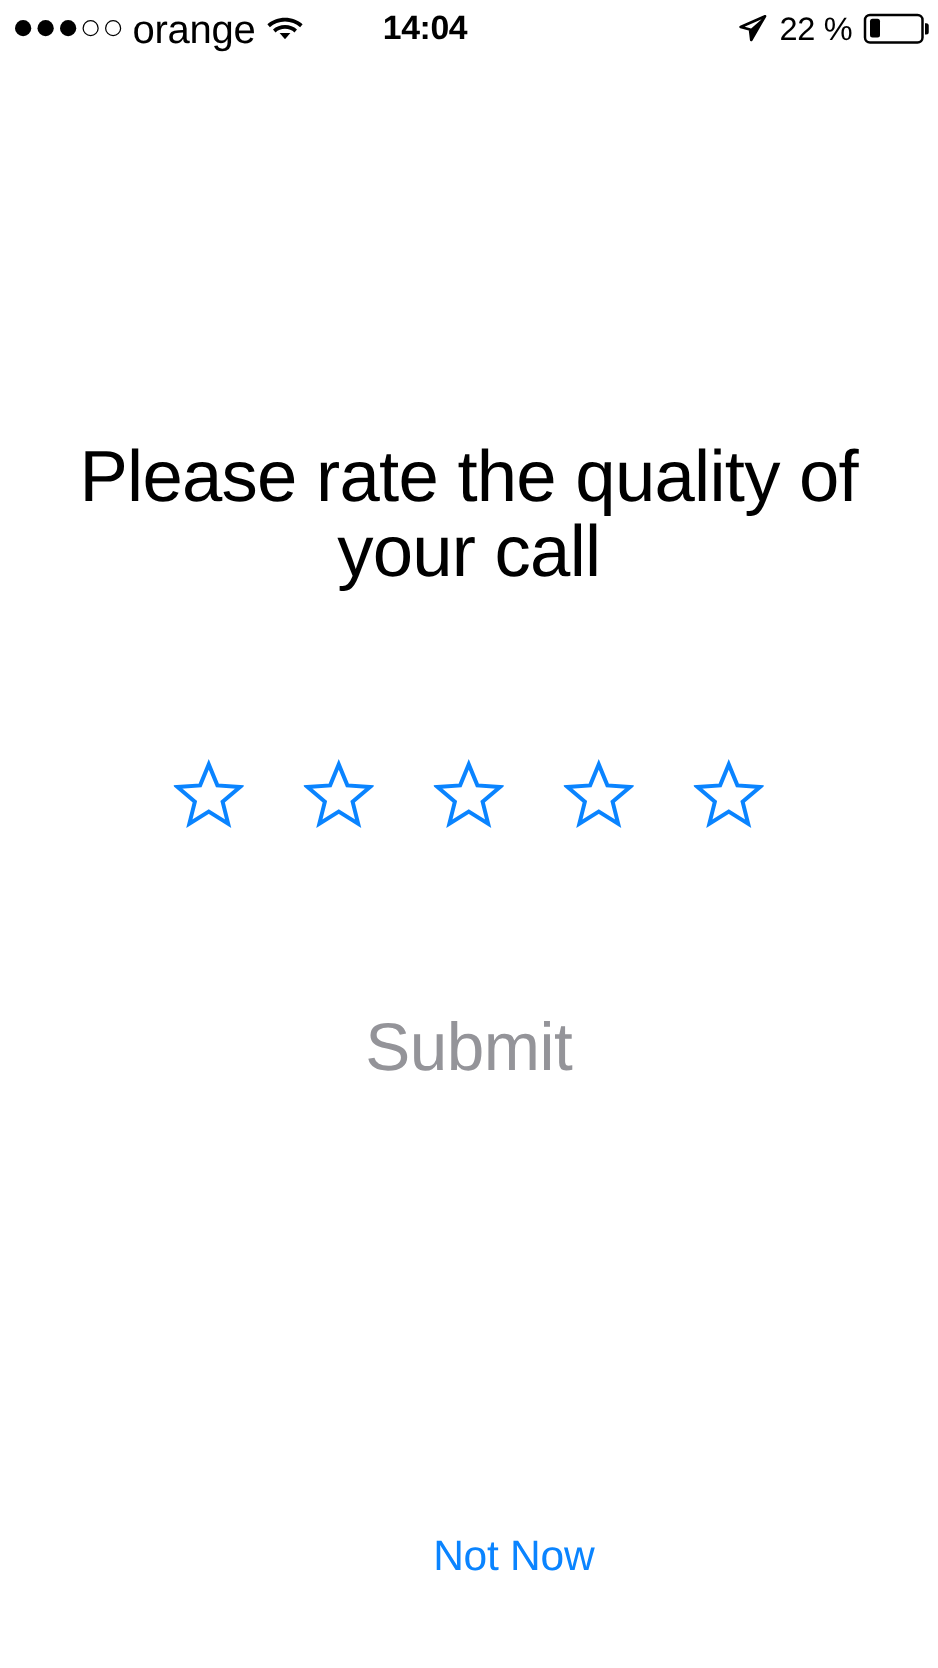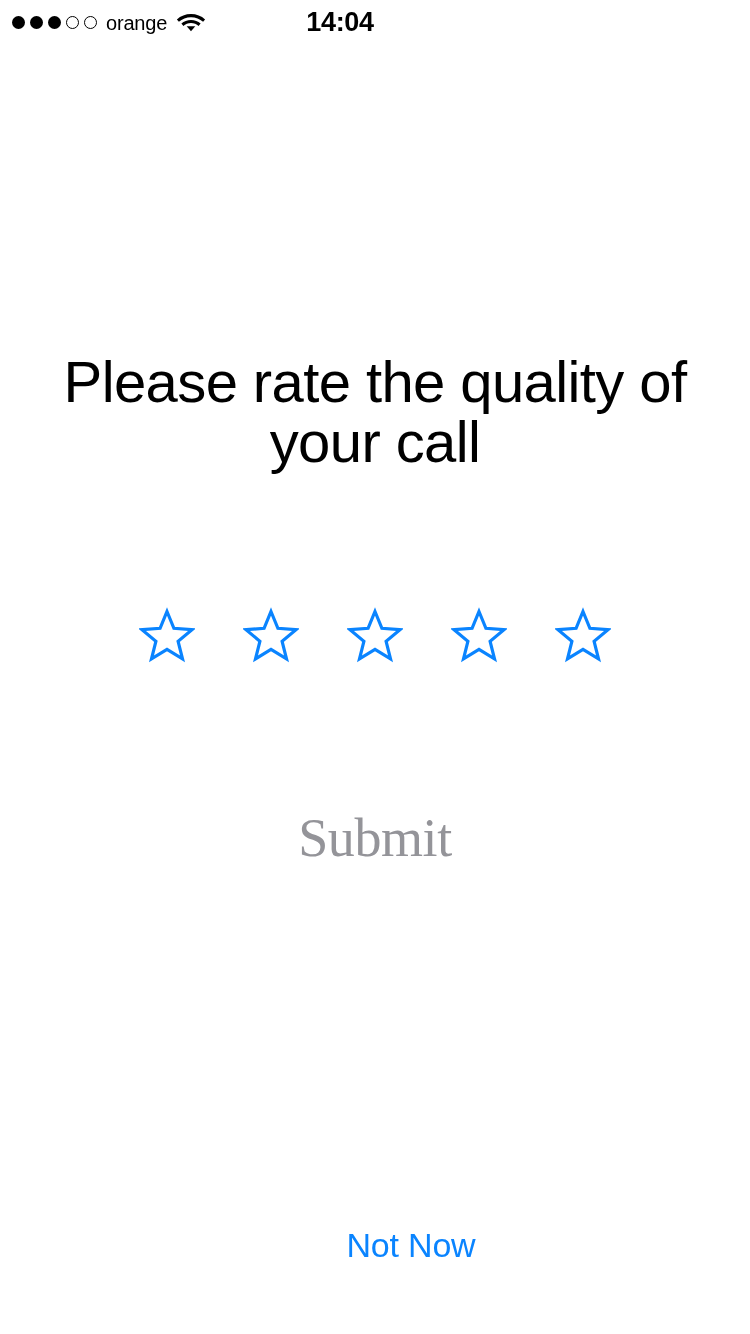--- a/index.html
+++ b/index.html
@@ -45,21 +45,21 @@
   .dot {
     width: 13px;
     height: 13px;
     border-radius: 50%;
     box-sizing: border-box;
   }
   .dot.filled { background: #000000; }
   .dot.empty  { background: transparent; border: 1.6px solid #000000; }
 
   .carrier-name {
-    font-size: 20px;
+    font-size: 32px;
     letter-spacing: -0.2px;
     line-height: 1;
     margin-top: 1px;
   }
   .wifi-icon { margin-top: 2px; display: block; }
 
   .status-time {
     position: absolute;
     left: 0;
     top: 0;
@@ -206,20 +206,32 @@
       <svg class="wifi-icon" width="30" height="22" viewBox="0 0 30 22">
         <path d="M15 5.2c4.6 0 8.9 1.7 12.1 4.6l2.0-2.4C25.4 4.0 20.4 2.1 15 2.1S4.6 4.0 0.9 7.4l2.0 2.4C6.1 6.9 10.4 5.2 15 5.2z" fill="#000"></path>
         <path d="M15 11.0c2.9 0 5.6 1.1 7.6 2.9l2.0-2.4C22.1 9.2 18.7 7.9 15 7.9s-7.1 1.3-9.6 3.6l2.0 2.4C9.4 12.1 12.1 11.0 15 11.0z" fill="#000"></path>
         <path d="M15 14.3l4.3 5.0h-8.6L15 14.3z" fill="#000" transform="rotate(180 15 16.8)"></path>
       </svg>
     </span>
   </div>
 
   <div class="status-time">14:04</div>
 
+  <div class="status-right">
+    <span>
+      <svg class="loc-icon" width="26" height="26" viewBox="0 0 26 26">
+        <path d="M23.0 3.0 L3.5 11.6 L11.0 13.6 L12.0 22.0 Z" fill="none" stroke="#000" stroke-width="2.1" stroke-linejoin="round"></path>
+        <path d="M23.0 3.0 L12.0 22.0 L11.0 13.6 Z" fill="#000"></path>
+      </svg>
+    </span>
+    <span class="battery-pct">22 %</span>
+    <span class="battery">
+      <span class="battery-fill" id="battery-fill" style="width: 22%;"></span>
+    </span>
+  </div>
 </div>
 
 <div class="prompt-title">Please rate the quality of your call</div>
 
 <div class="star-rating">
   <button class="star-button">
     <svg width="56" height="56" viewBox="0 0 56 56">
       <path d="M28 4.5 L34.9 21.3 L53.0 22.6 L39.1 34.3 L43.5 51.9 L28 42.3 L12.5 51.9 L16.9 34.3 L3.0 22.6 L21.1 21.3 Z" fill="none" stroke="#0a84ff" stroke-width="3.2" stroke-linejoin="miter"></path>
     </svg>
   </button>
@@ -238,15 +250,15 @@
       <path d="M28 4.5 L34.9 21.3 L53.0 22.6 L39.1 34.3 L43.5 51.9 L28 42.3 L12.5 51.9 L16.9 34.3 L3.0 22.6 L21.1 21.3 Z" fill="none" stroke="#0a84ff" stroke-width="3.2" stroke-linejoin="miter"></path>
     </svg>
   </button>
   <button class="star-button">
     <svg width="56" height="56" viewBox="0 0 56 56">
       <path d="M28 4.5 L34.9 21.3 L53.0 22.6 L39.1 34.3 L43.5 51.9 L28 42.3 L12.5 51.9 L16.9 34.3 L3.0 22.6 L21.1 21.3 Z" fill="none" stroke="#0a84ff" stroke-width="3.2" stroke-linejoin="miter"></path>
     </svg>
   </button>
 </div>
 
-<button class="submit-button" id="submit-button" style="color: rgb(148, 148, 153); cursor: default; font-family: Liberation Serif, serif;">Submit</button>
+<button class="submit-button" id="submit-button" style="color: rgb(148, 148, 153); cursor: default;">Submit</button>
 
 <button class="not-now-button" id="not-now-button" style="color: rgb(10, 132, 255);">Not Now</button>
 
 </body></html>

